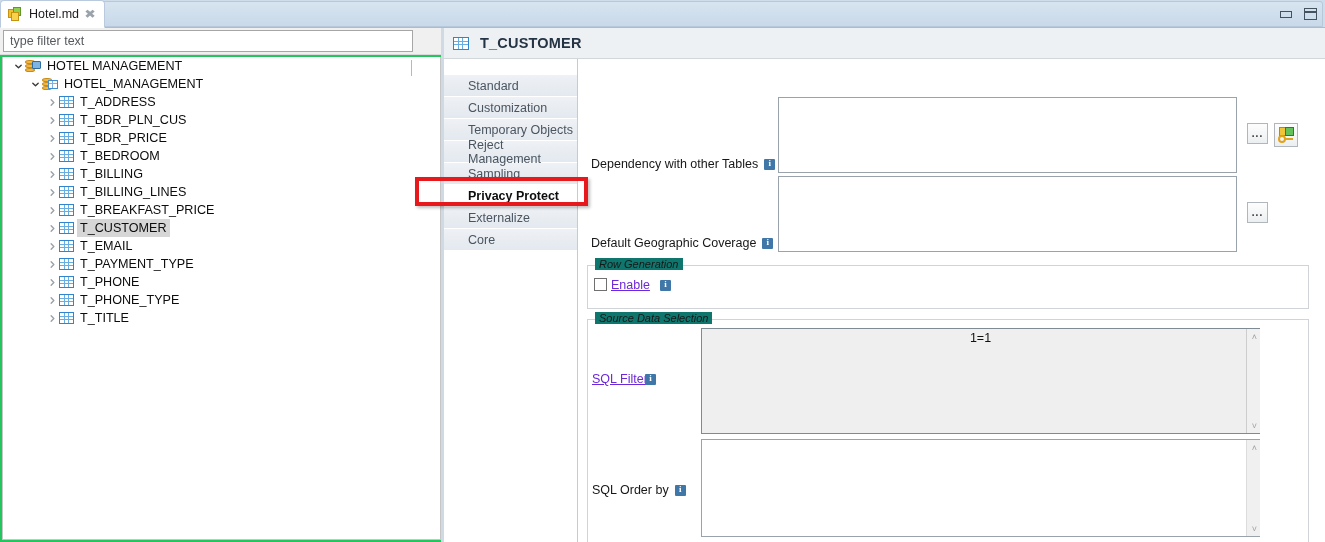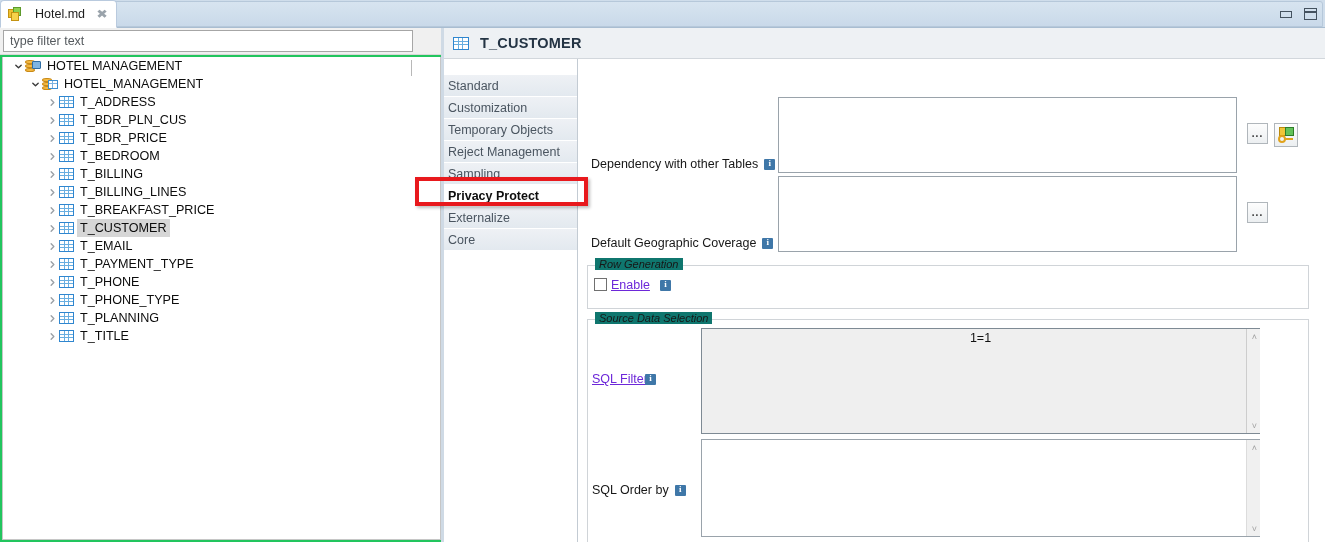--- a/index.html
+++ b/index.html
@@ -26,21 +26,21 @@
     border: 1px solid #b6c8da;
     border-radius: 3px 3px 0 0;
   }
   .editor-tab {
     position: absolute; left: 0px; top: 0px; height: 28px;
     padding: 0 9px 0 7px;
     background: #ffffff;
     border: 1px solid #b9cade;
     border-bottom: 1px solid #ffffff;
     border-radius: 4px 4px 0 0;
-    display: flex; align-items: center; gap: 12px;
+    display: flex; align-items: center; gap: 6px;
     z-index: 3;
   }
   .editor-tab .tab-label { font-size: 12.5px; color: #1c1c1c; }
   .tab-close {
     font-size: 12px; color: #9aa3ab; line-height: 1;
     font-family: "Liberation Sans", sans-serif;
     transform: scale(1.15,1);
   }
   .md-icon { position: relative; width: 15px; height: 14px; flex: 0 0 15px; }
   .md-icon .b1 { position:absolute; left:0; top:2px; width:8px; height:9px; background:#f0c030; border:1px solid #c49312; }
@@ -86,21 +86,21 @@
   .ic-table { position: relative; width: 15px; height: 12px; flex: 0 0 15px; margin-right: 3px; background: #ffffff; border: 1.3px solid #2f86cf; }
   .ic-table::before { content:""; position:absolute; left:0; top:3px; width:100%; height:1.1px; background:#69aee0; box-shadow: 0 3px 0 #69aee0; }
   .ic-table::after { content:""; position:absolute; left:4px; top:0; width:1.1px; height:100%; background:#69aee0; box-shadow: 4px 0 0 #69aee0; }
 
   
   .rightpanel { position: absolute; left: 444px; top: 28px; width: 881px; height: 514px; background: #ffffff; }
   .form-header { position: absolute; left: 0; top: 0; width: 881px; height: 31px; background: #eef1f4; border-bottom: 1px solid #d2d7dc; display: flex; align-items: center; padding-left: 9px; gap: 8px; }
   .form-header .ft { font-size: 14.5px; font-weight: bold; color: #243444; letter-spacing: 0.2px; }
 
   .tablist { position: absolute; left: 0; top: 31px; width: 134px; height: 483px; background: #ffffff; border-right: 1px solid #c3cbd3; }
-  .tab-item { height: 22px; display: flex; align-items: center; padding-left: 4px;
+  .tab-item { height: 22px; display: flex; align-items: center; padding-left: 24px;
     background: linear-gradient(to bottom,#eef1f5,#e3e9ef); border-bottom: 1px solid #ffffff;
     color: #4a5560; font-size: 12.5px; }
   .tab-item.sel { background: #ffffff; color: #0d0d0d; font-weight: bold; border-bottom: 1px solid #ffffff;}
   .tablist-tail { background: #ffffff; height: 24px; }
 
   .formarea { position: absolute; left: 135px; top: 31px; width: 746px; height: 483px; background: #ffffff; }
 
   .fld-label { position: absolute; font-size: 12.5px; color: #171717; display: flex; align-items: center; gap: 6px; }
   .info-i { display: inline-block; width: 11px; height: 11px; background: #3f77a8; position: relative; border-radius: 1px; flex: 0 0 11px; }
   .info-i::after { content: "i"; position: absolute; left: 0; top: -1px; width: 11px; text-align: center; color: #ffffff; font-size: 9px; font-weight: bold; font-family: "Liberation Serif", serif; }
@@ -320,30 +320,20 @@
             <span class="lbl">T_PHONE_TYPE</span>
           </div>
           <div class="tree-row">
             <span style="display:inline-block;width:42px;flex:0 0 42px;"></span>
             <span class="twisty">
               <svg width="9" height="9" viewBox="0 0 10 10">
                 <polyline points="3.5,2 6.5,5 3.5,8" fill="none" stroke="#9aa0a6" stroke-width="1.5" stroke-linecap="round" stroke-linejoin="round"></polyline>
               </svg>
             </span>
             <span class="ic-table"></span>
-            <span class="lbl">T_PLANNING</span>
-          </div>
-          <div class="tree-row">
-            <span style="display:inline-block;width:42px;flex:0 0 42px;"></span>
-            <span class="twisty">
-              <svg width="9" height="9" viewBox="0 0 10 10">
-                <polyline points="3.5,2 6.5,5 3.5,8" fill="none" stroke="#9aa0a6" stroke-width="1.5" stroke-linecap="round" stroke-linejoin="round"></polyline>
-              </svg>
-            </span>
-            <span class="ic-table"></span>
             <span class="lbl">T_TITLE</span>
           </div>
         </div>
     </div>
   </div>
 
   <div class="vsplit"></div>
 
   <div class="rightpanel">
 

